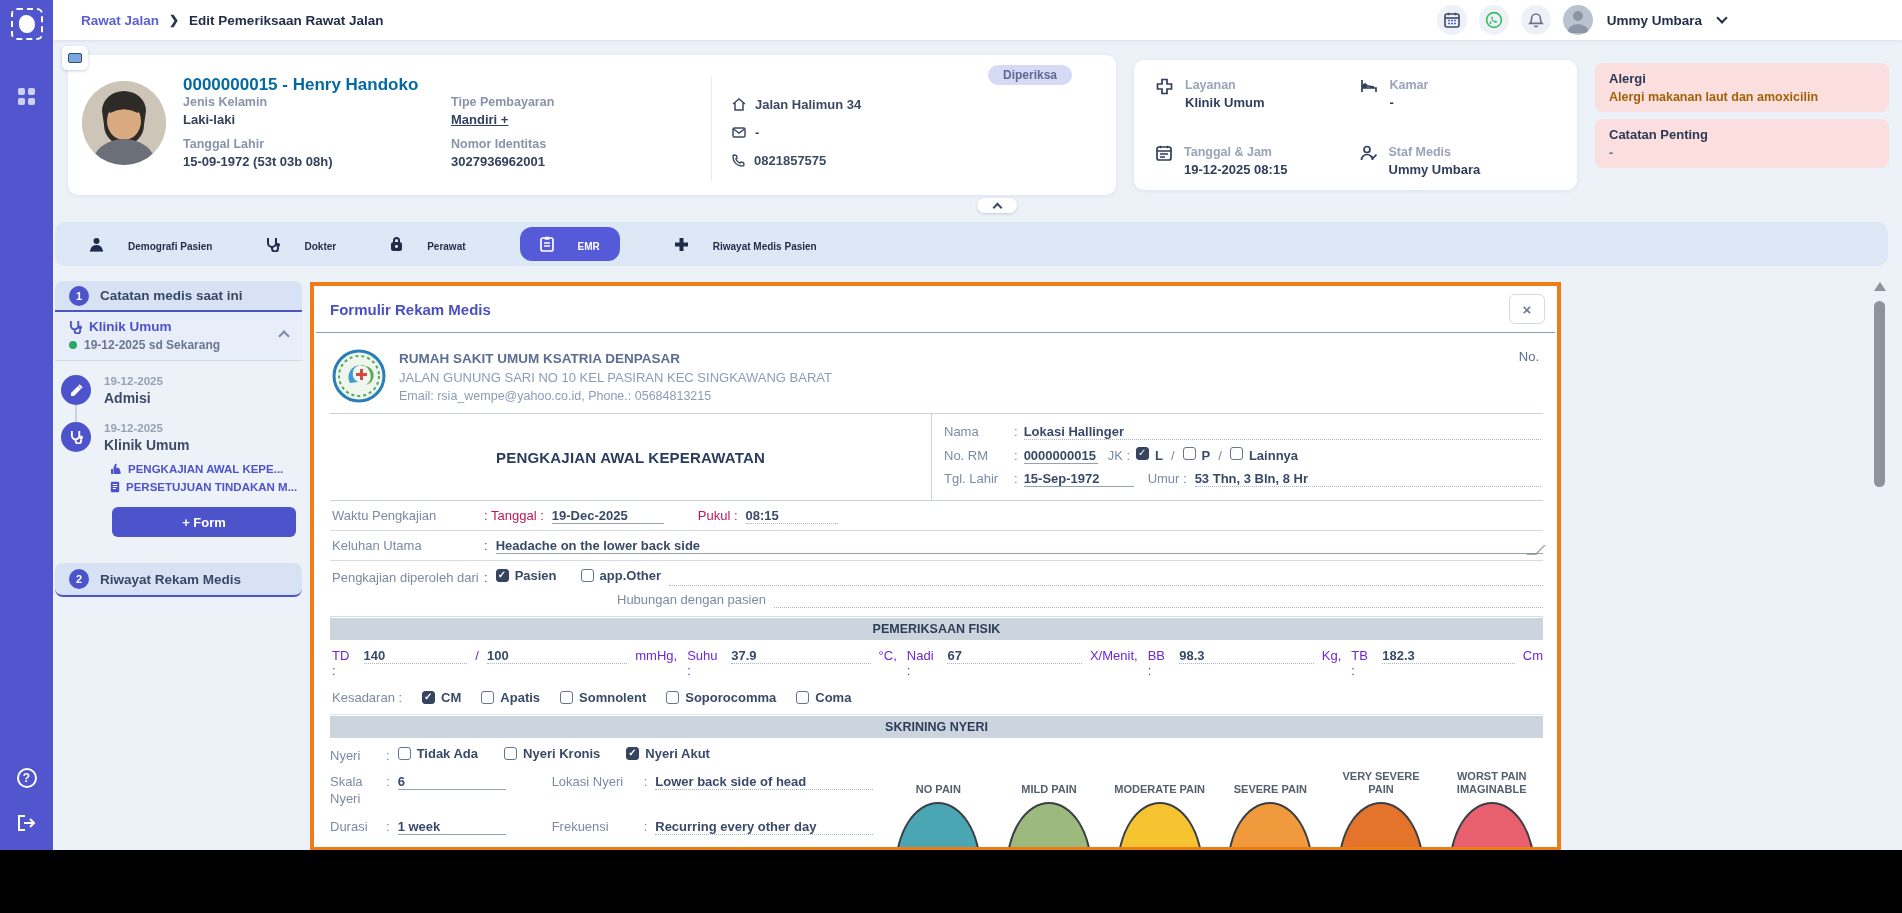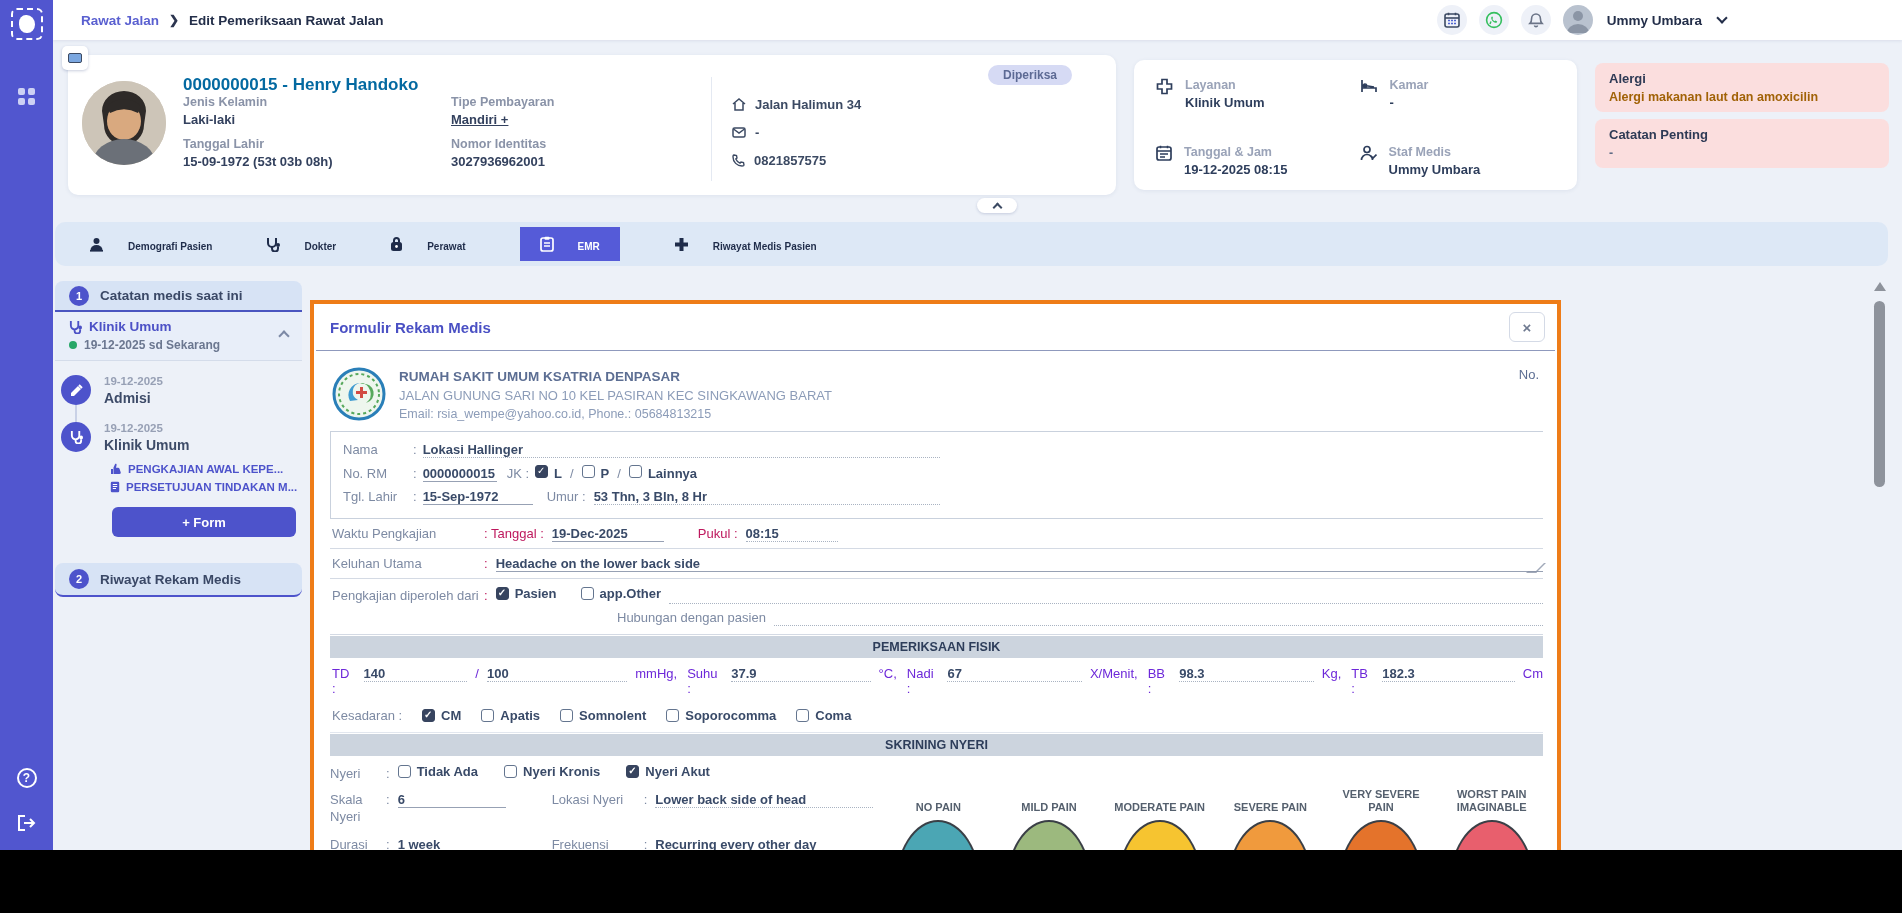--- a/index.html
+++ b/index.html
@@ -74,21 +74,21 @@
   .collapse-pill { position:absolute; left:924px; top:158px; width:40px; height:15px; background:#fff;
                    border-radius:8px; box-shadow:0 1px 3px rgba(40,60,120,.2);
                    display:flex; align-items:center; justify-content:center; cursor:pointer; }
   .collapse-pill i { width:7px; height:7px; border-left:2px solid #3c4a63; border-top:2px solid #3c4a63;
                      transform:rotate(45deg); margin-top:3px; }
 
   
   .tabsbar { position:absolute; left:2px; top:182px; right:14px; height:44px; background:#dde8f6;
              border-radius:10px; display:flex; align-items:center; padding-left:34px; gap:54px; }
   .tab { display:flex; align-items:flex-end; gap:24px; font-size:10px; font-weight:bold; color:#1f2c4a; cursor:pointer; }
-  .tab.active { background:#555bd8; color:#fff; border-radius:0; padding:9px 20px; }
+  .tab.active { background:#555bd8; color:#fff; border-radius:12px; padding:9px 20px; }
 
   
   .sidebar { position:absolute; left:2px; top:241px; width:247px; }
   .sec-head { background:#d7e3f5; border-radius:8px 8px 0 0; border-bottom:2px solid #4a55c0;
               height:31px; display:flex; align-items:center; gap:11px; padding-left:14px; cursor:pointer; }
   .sec-num { width:20px; height:20px; background:#4d53cb; color:#fff; border-radius:50%;
              font-size:11px; font-weight:bold; display:flex; align-items:center; justify-content:center; }
   .sec-title { font-size:13.5px; font-weight:bold; color:#3a4866; }
   .klinik { background:#e8eef9; border-bottom:1px solid #d4dcea; padding:7px 10px 8px 14px; position:relative; }
   .klinik .k1 { display:flex; align-items:center; gap:7px; font-size:13.5px; font-weight:bold; color:#4c51c6; }
@@ -104,21 +104,21 @@
   .tl-date { font-size:11.5px; font-weight:bold; color:#97a0b5; }
   .tl-title { font-size:14px; font-weight:bold; color:#3d4b68; margin-top:3px; }
   .tl-docs { margin:-6px 0 0 49px; }
   .tl-doc { display:flex; align-items:center; gap:6px; font-size:11.5px; font-weight:bold; color:#4d53cb;
             margin-bottom:6px; cursor:pointer; }
   .form-btn { margin:8px 0 0 57px; width:184px; height:30px; background:#4d53cb; border:none; border-radius:6px;
               color:#fff; font-size:13px; font-weight:bold; font-family:inherit; cursor:pointer; }
   .sec-head.s2 { margin-top:26px; border-radius:8px; border-bottom:2px solid #4d53cb; height:34px; }
 
   
-  .modal { position:absolute; left:257px; top:260px; width:1251px; height:569px; background:#fff;
+  .modal { position:absolute; left:257px; top:242px; width:1251px; height:569px; background:#fff;
            border:4px solid #ee7c18; overflow:hidden; }
   .m-head { display:flex; justify-content:space-between; align-items:center; padding:8px 12px 6px 16px; }
   .m-title { font-size:15px; font-weight:bold; color:#4a50c4; }
   .m-close { width:36px; height:30px; background:#fff; border:1px solid #d4dae6; border-radius:6px;
              color:#6f7a90; font-size:15px; font-weight:bold; cursor:pointer; font-family:inherit; }
   .m-div { height:1px; background:#8f99bd; margin:2px 2px 0 2px; }
   .m-body { padding:4px 14px 0 16px; position:relative; }
 
   .f-hosp { display:flex; padding:12px 0 10px 2px; border-bottom:1px solid #c9d1dd; position:relative; }
   .f-hosp .htxt { margin-left:13px; padding-top:2px; }
@@ -494,20 +494,23 @@
           </svg>
           <div class="htxt">
             <div class="h-name">RUMAH SAKIT UMUM KSATRIA DENPASAR</div>
             <div class="h-addr">JALAN GUNUNG SARI NO 10 KEL PASIRAN KEC SINGKAWANG BARAT</div>
             <div class="h-mail">Email: rsia_wempe@yahoo.co.id, Phone.: 05684813215</div>
           </div>
           <span class="f-no">No.</span>
         </div>
 
         <div class="f-band2">
+          <div class="bleft">
+            <span class="doc-title">PENGKAJIAN AWAL KEPERAWATAN</span>
+          </div>
           <div class="bright">
             <div class="fr">
               <span class="flab">Nama</span>
               <span class="fcol">:</span>
               <span class="fval dot grow">Lokasi Hallinger</span>
             </div>
             <div class="fr">
               <span class="flab">No. RM</span>
               <span class="fcol">:</span>
               <span class="fval sol clip">0000000015</span>

